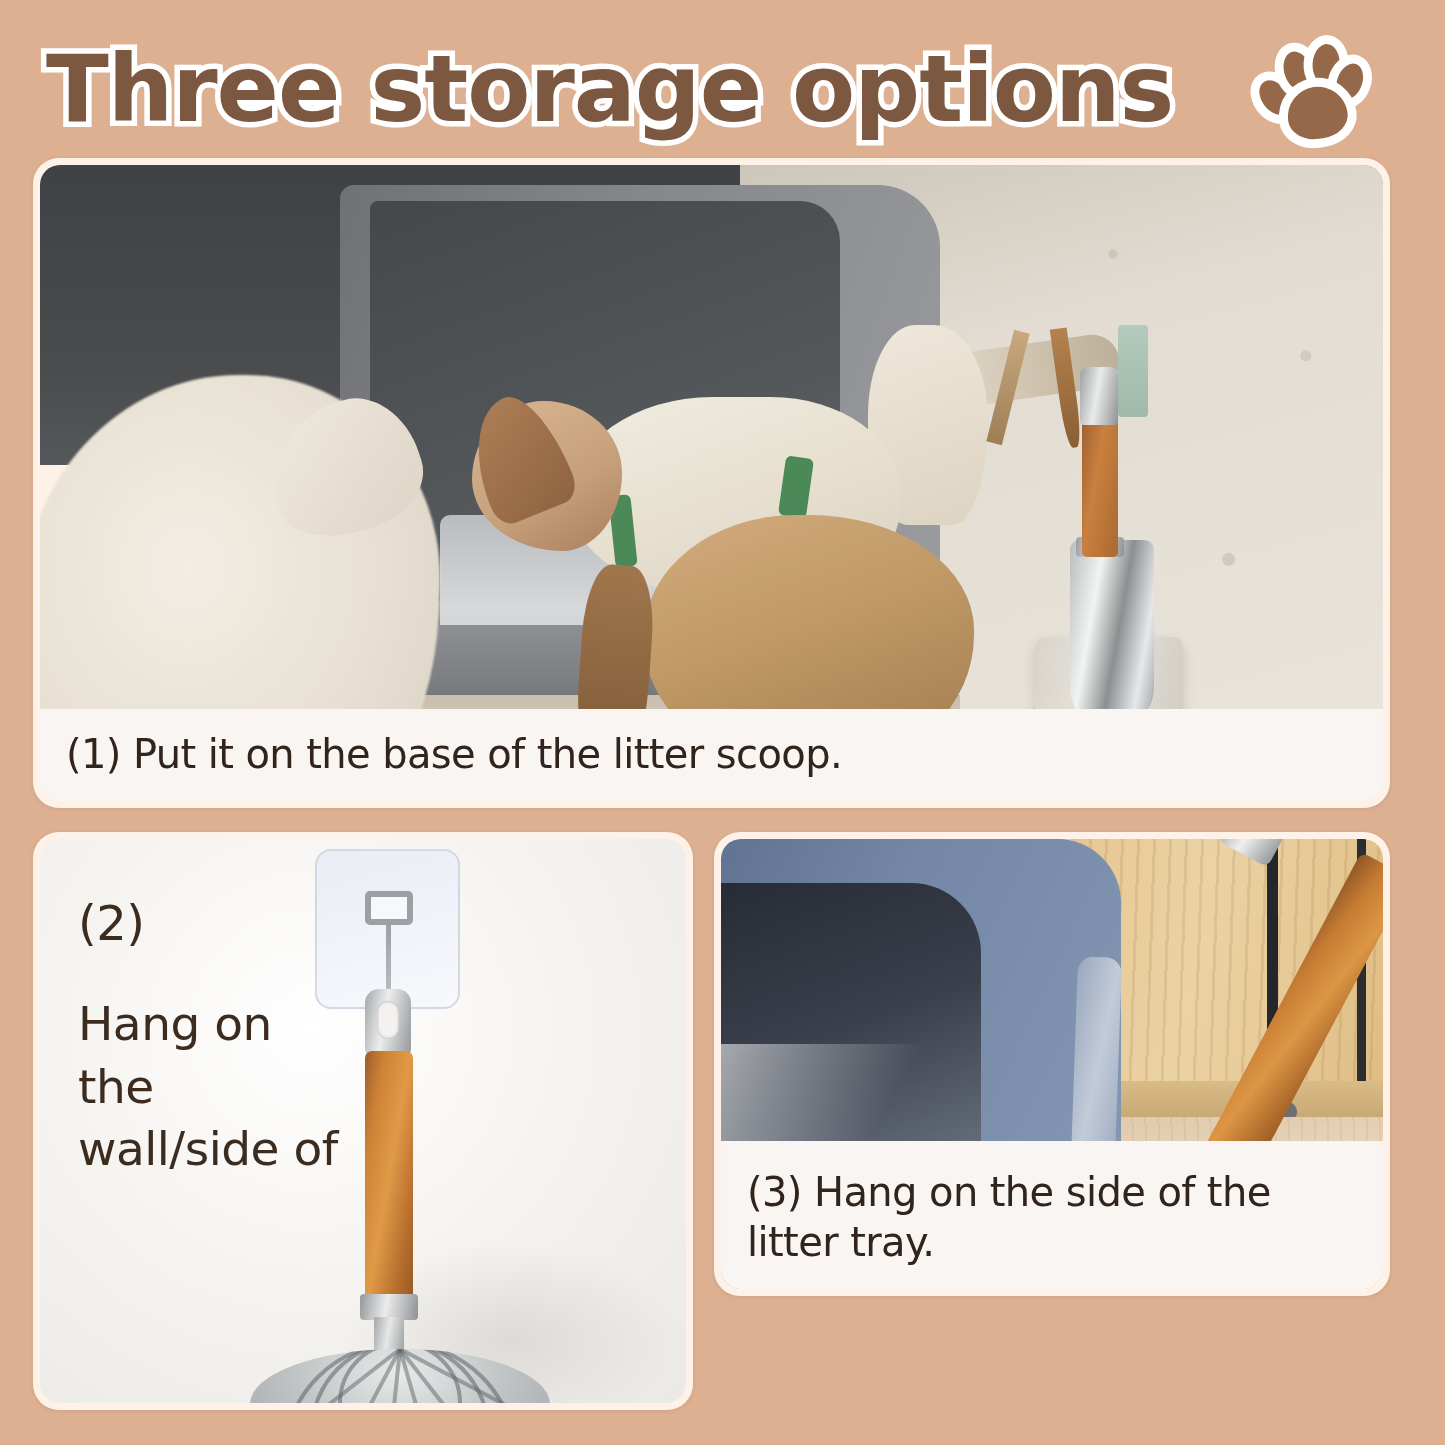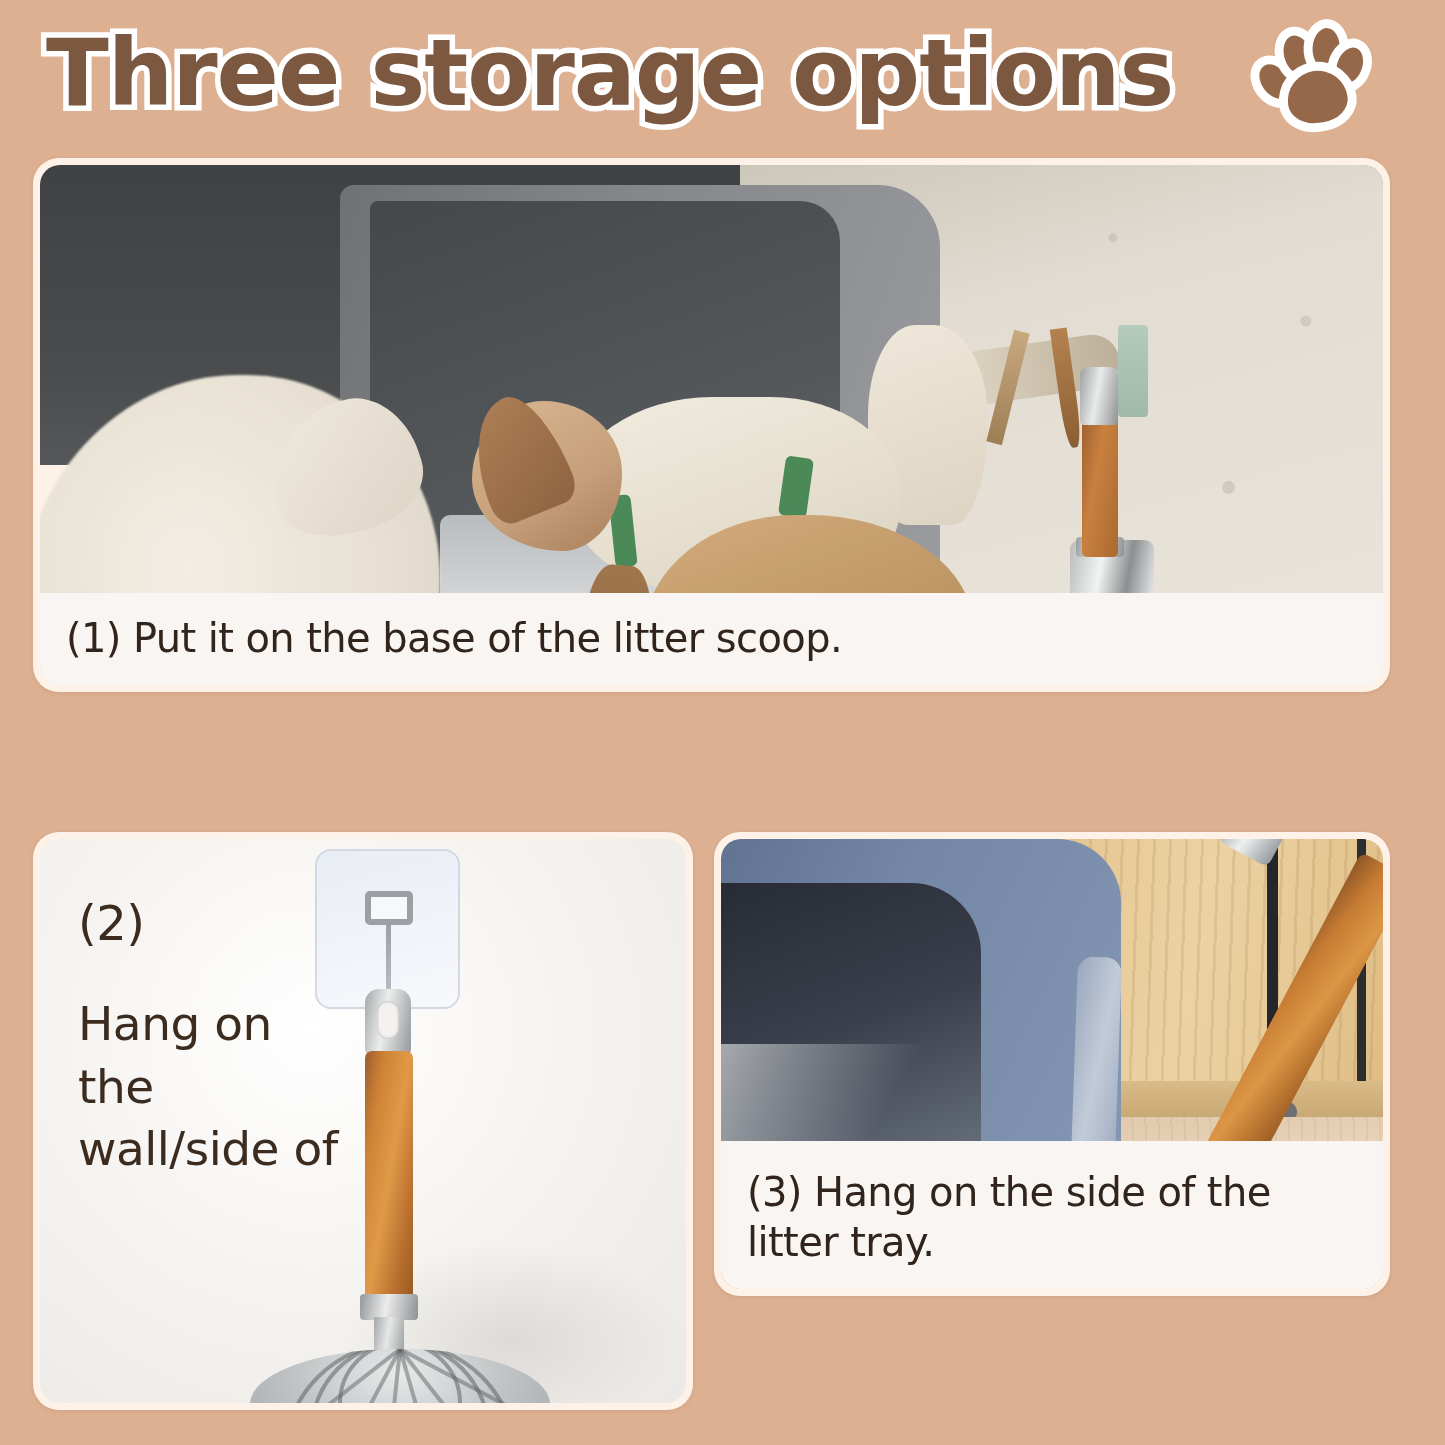--- a/index.html
+++ b/index.html
@@ -6,21 +6,21 @@
   html,body { width:1445px; height:1445px; }
   body {
     background:#ddb092;
     font-family:"Liberation Sans", sans-serif;
     overflow:hidden;
     position:relative;
   }
 
   
   .header{
-    position:absolute; left:0; top:0; width:1445px; height:148px;
+    position:absolute; left:0; top:16px; width:1445px; height:148px;
     display:flex; align-items:center;
   }
   .title{
     margin-left:46px;
     font-size:92px;
     font-weight:bold;
     letter-spacing:-1px;
     color:#7b583f;
     font-family:"DejaVu Sans","Liberation Sans",sans-serif;
     -webkit-text-stroke:11px #ffffff;
@@ -67,21 +67,21 @@
     background:#f8f5f2;
     color:#30241c;
     font-size:38px;
     line-height:1.26;
     padding:22px 26px 20px 26px;
     font-family:"DejaVu Sans","Liberation Sans",sans-serif;
     letter-spacing:-.6px;
   }
 
   
-  #panel1{ left:33px; top:158px; width:1357px; height:534px;text-decoration:underline; }
+  #panel1{ left:33px; top:158px; width:1357px; height:650px;text-decoration:underline; }
   #panel1 .caption{ height:92px; padding-top:20px; font-size:40px; }
 
   
   .p1-scene{ position:absolute; inset:0; }
   .p1-dark{ position:absolute; left:0; top:0; width:760px; height:300px;
             background:linear-gradient(180deg,#3f4144 0%,#4a4c4e 70%,#55575a 100%); }
   .p1-floor{ position:absolute; left:700px; top:0; right:0; bottom:0;
              background:
                radial-gradient(circle at 12% 22%, rgba(150,140,128,.30) 0 5px, transparent 6px),
                radial-gradient(circle at 34% 48%, rgba(150,140,128,.26) 0 6px, transparent 7px),

